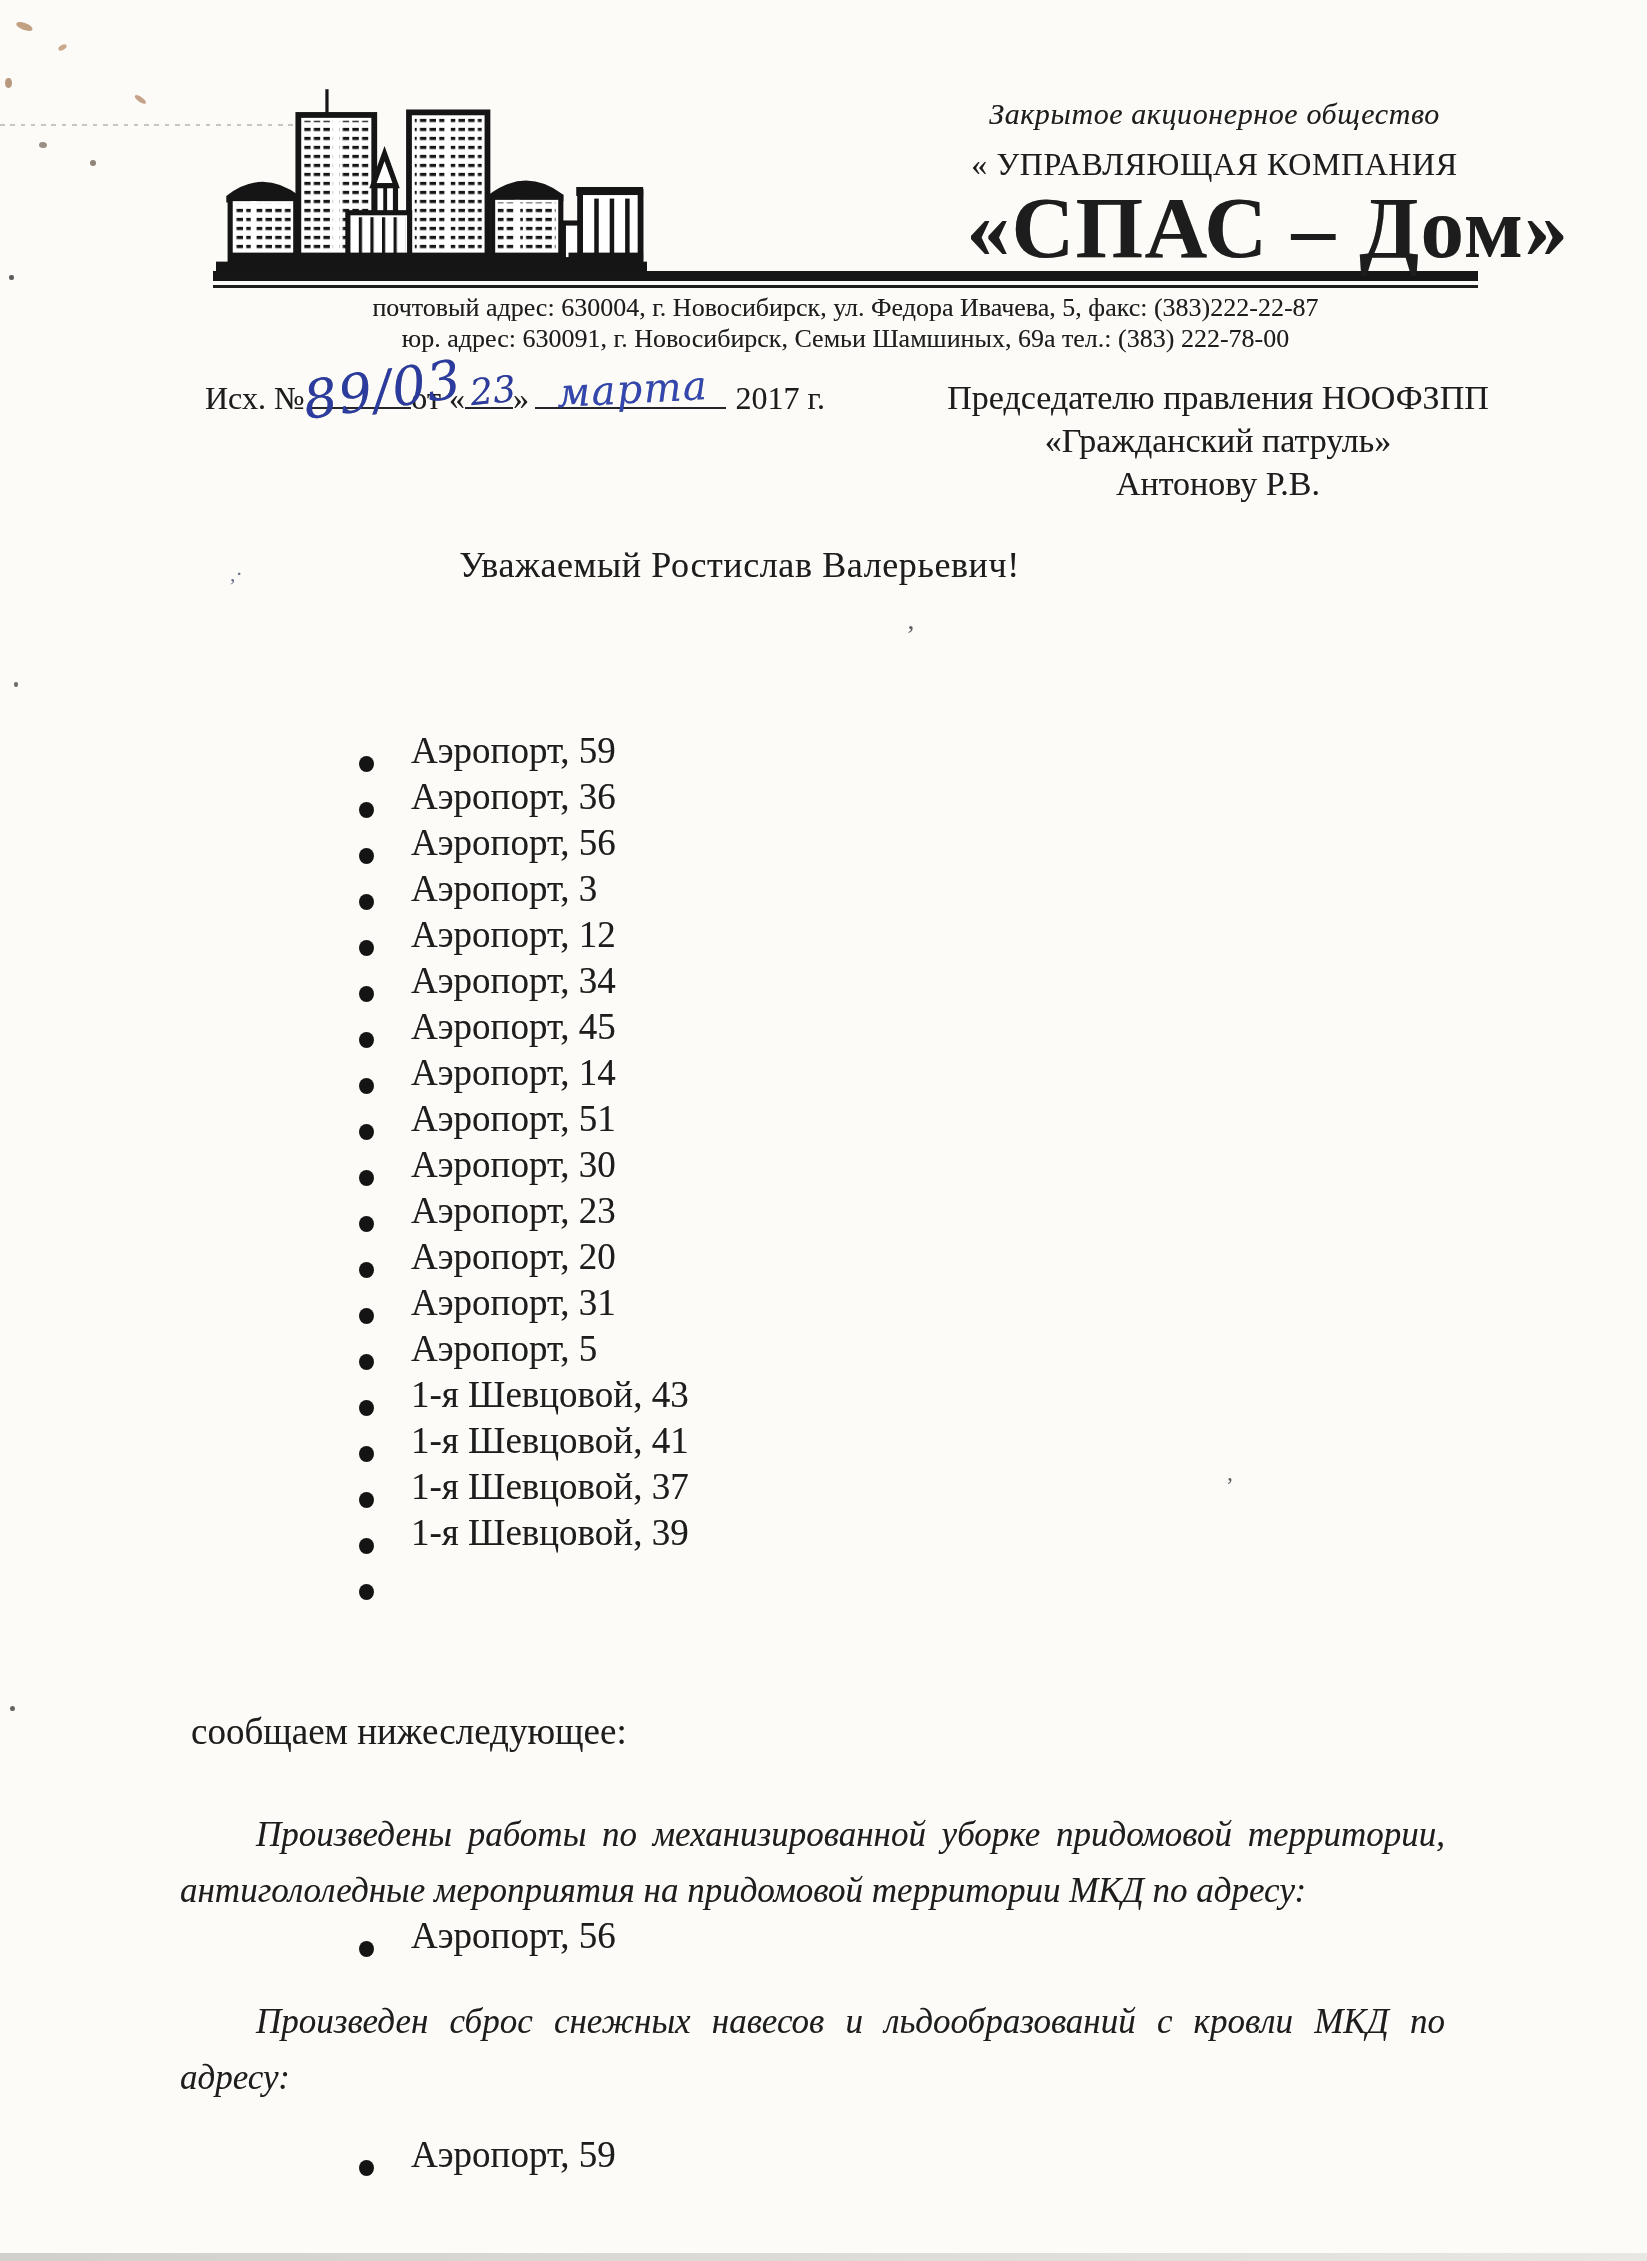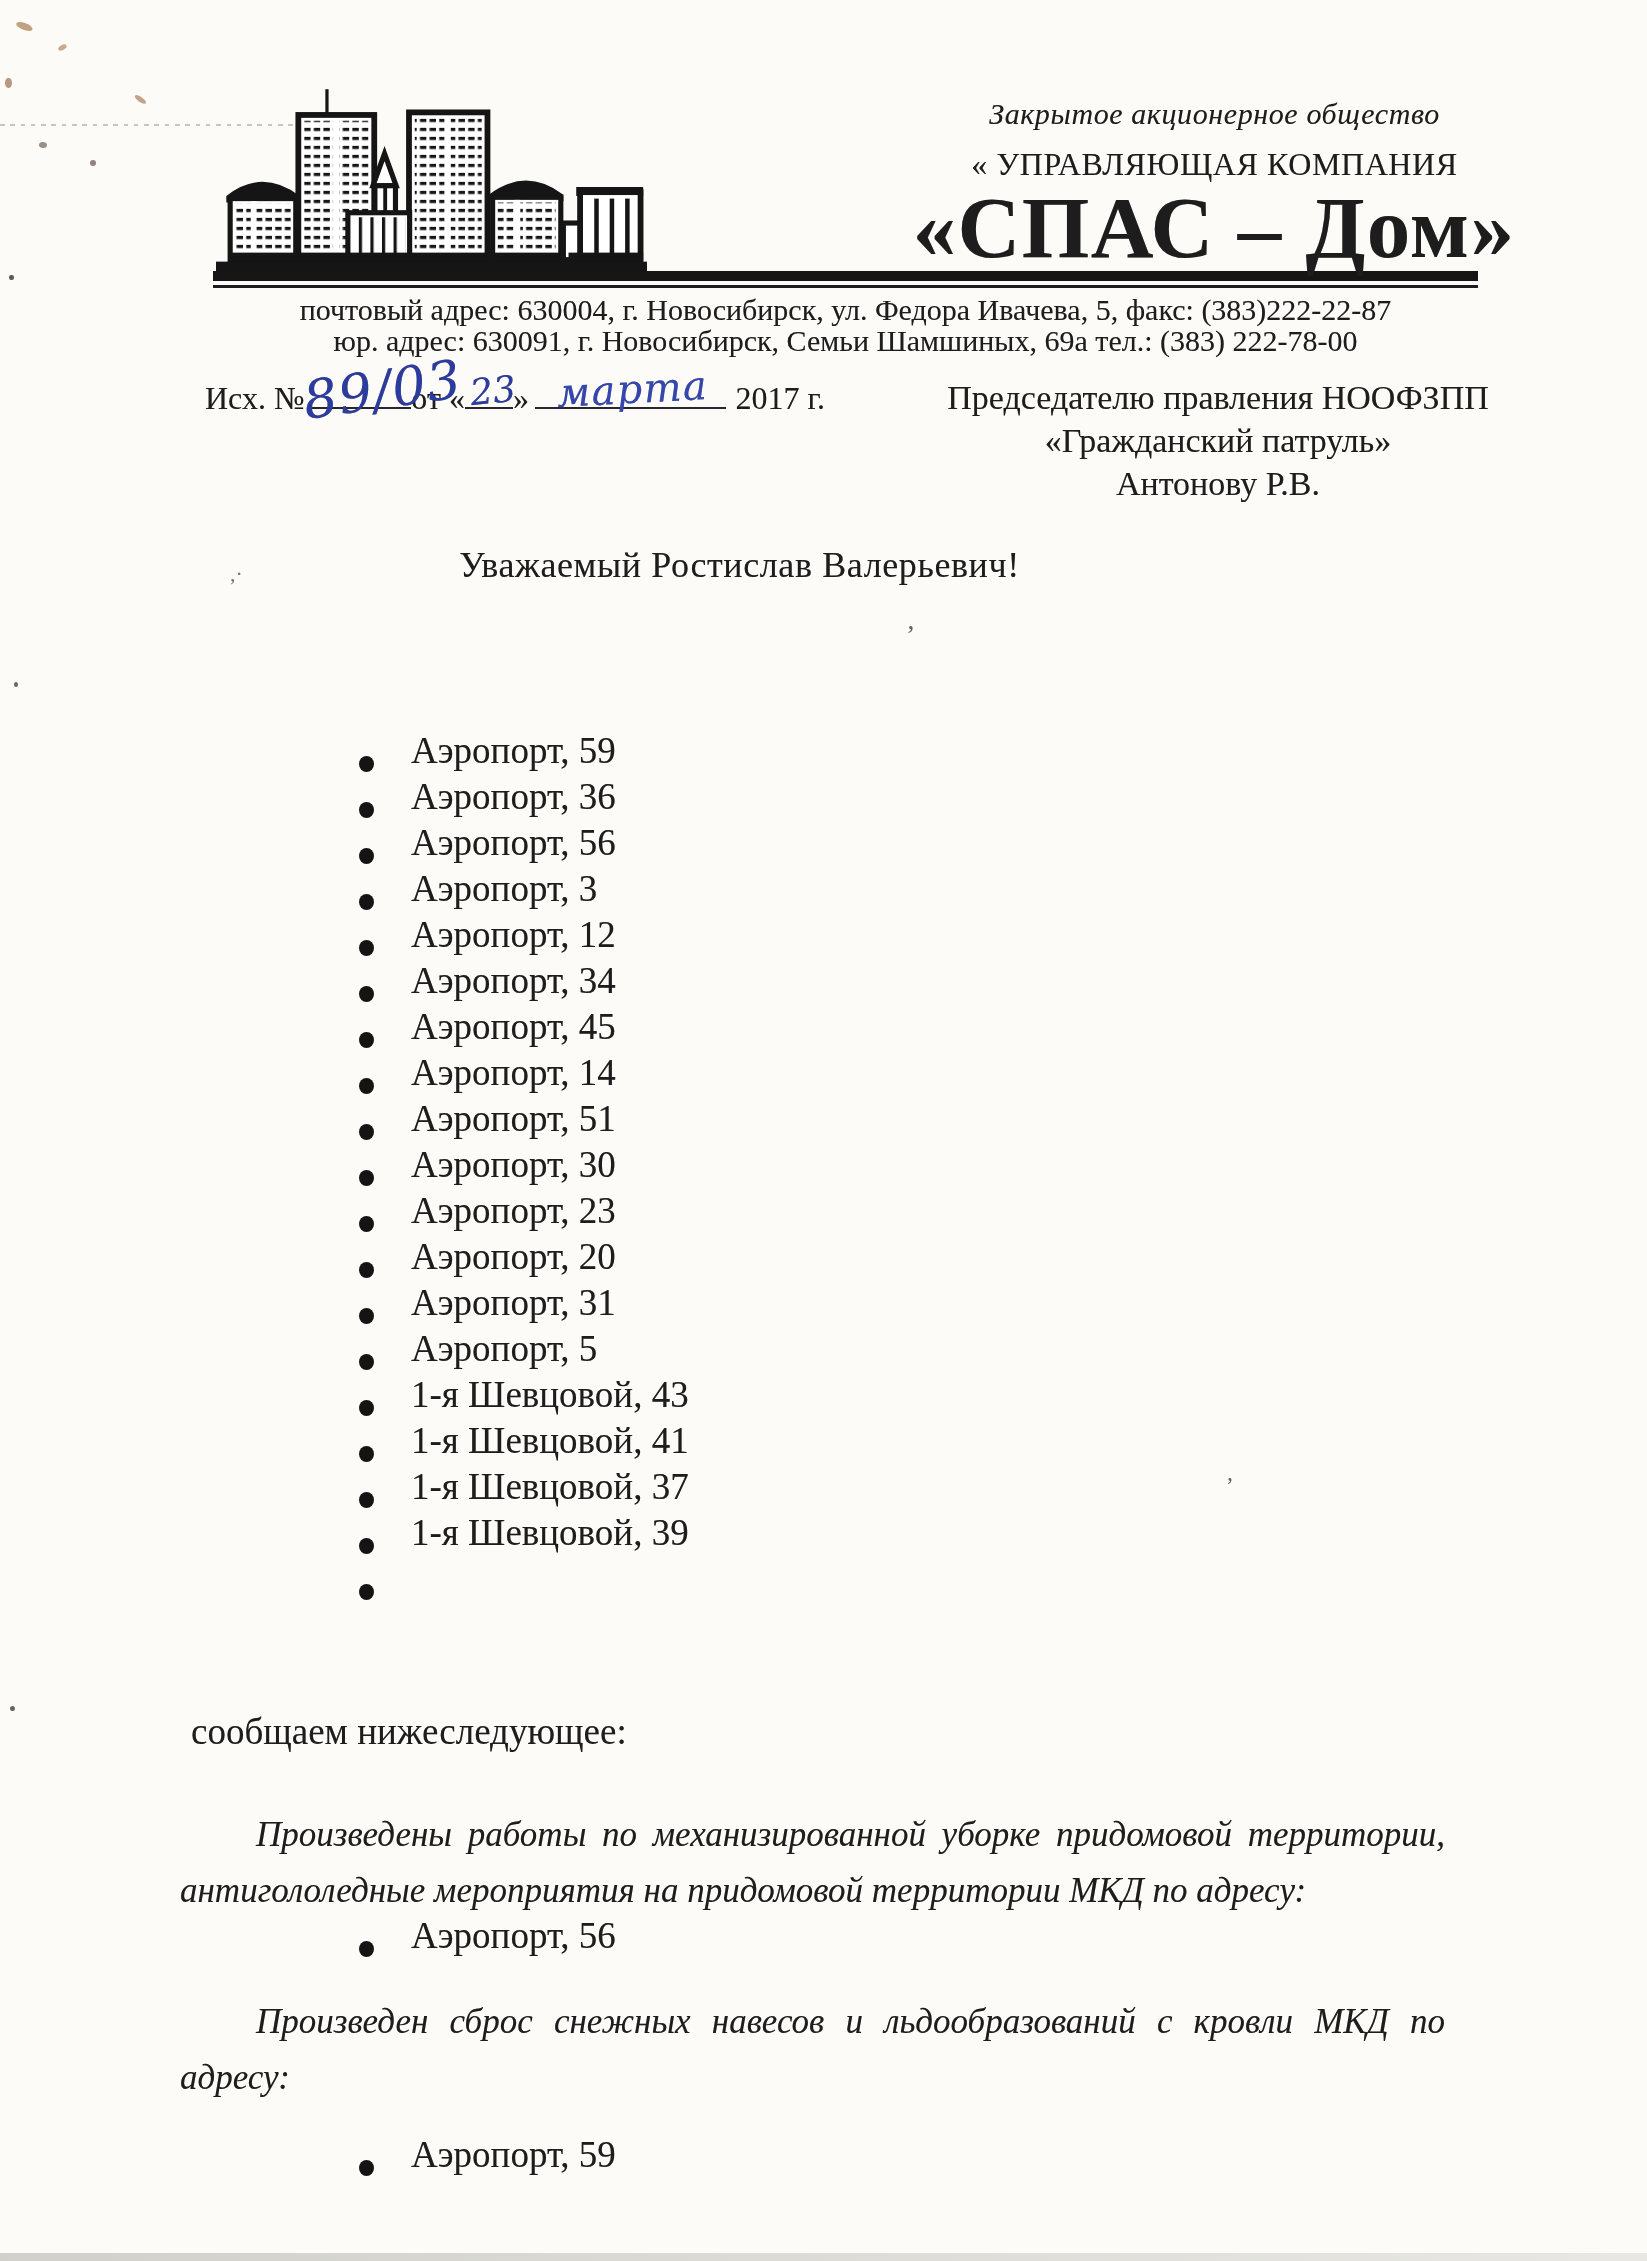--- a/index.html
+++ b/index.html
@@ -11,23 +11,23 @@
   .page *{box-sizing:border-box;}
 
   
   .logo{position:absolute; left:216px; top:89px; width:431px; height:187px;}
   .rule-thick{position:absolute; left:213px; top:271px; width:1265px; height:9.7px; background:#161616;}
   .rule-thin {position:absolute; left:213px; top:285px; width:1265px; height:3.2px;  background:#1d1d1d;}
   .company-type{position:absolute; left:872px; top:97px; width:685px; text-align:center;
     font-style:italic; font-size:30px; letter-spacing:0.6px;}
   .company-uk{position:absolute; left:872px; top:146px; width:685px; text-align:center;
     font-size:32px; letter-spacing:0.6px;}
-  .company-name{position:absolute; left:859px; top:177px; width:710px; text-align:center;
+  .company-name{position:absolute; left:859px; top:177px; width:710px; text-align:right;
     font-size:87px; font-weight:bold; letter-spacing:1.3px; white-space:nowrap;}
-  .addr-line{position:absolute; left:213px; width:1265px; text-align:center; font-size:30px;}
+  .addr-line{position:absolute; left:213px; width:1265px; text-align:center; font-size:26px;}
   .addr1{top:293px;} .addr2{top:324px;}
 
   
   .ref-line{position:absolute; left:205px; top:380px; font-size:32px; white-space:nowrap;}
   .blank{display:inline-block; position:relative; border-bottom:2.6px solid #26262b; height:7.8px;}
   .blank-num{width:103px; margin-left:3.9px;}
   .blank-day{width:48px;}
   .blank-month{width:191px; margin:0 9px 0 6.5px;}
   .hw{position:absolute; font-family:"DejaVu Serif", serif; font-style:italic; color:#2c3c9e; white-space:nowrap;}
   .hw-num{font-size:53px; bottom:-13px; left:-5.2px; transform:rotate(-8deg); letter-spacing:1.3px;}

